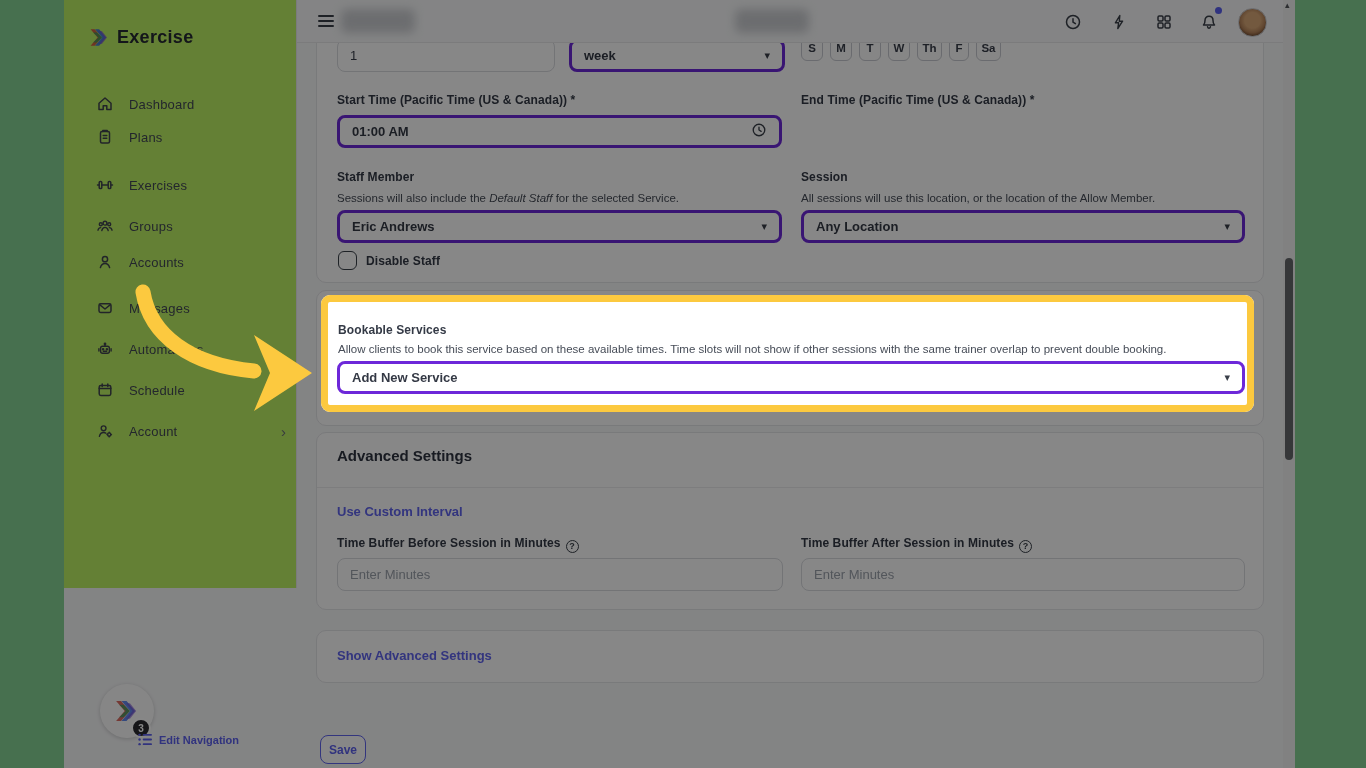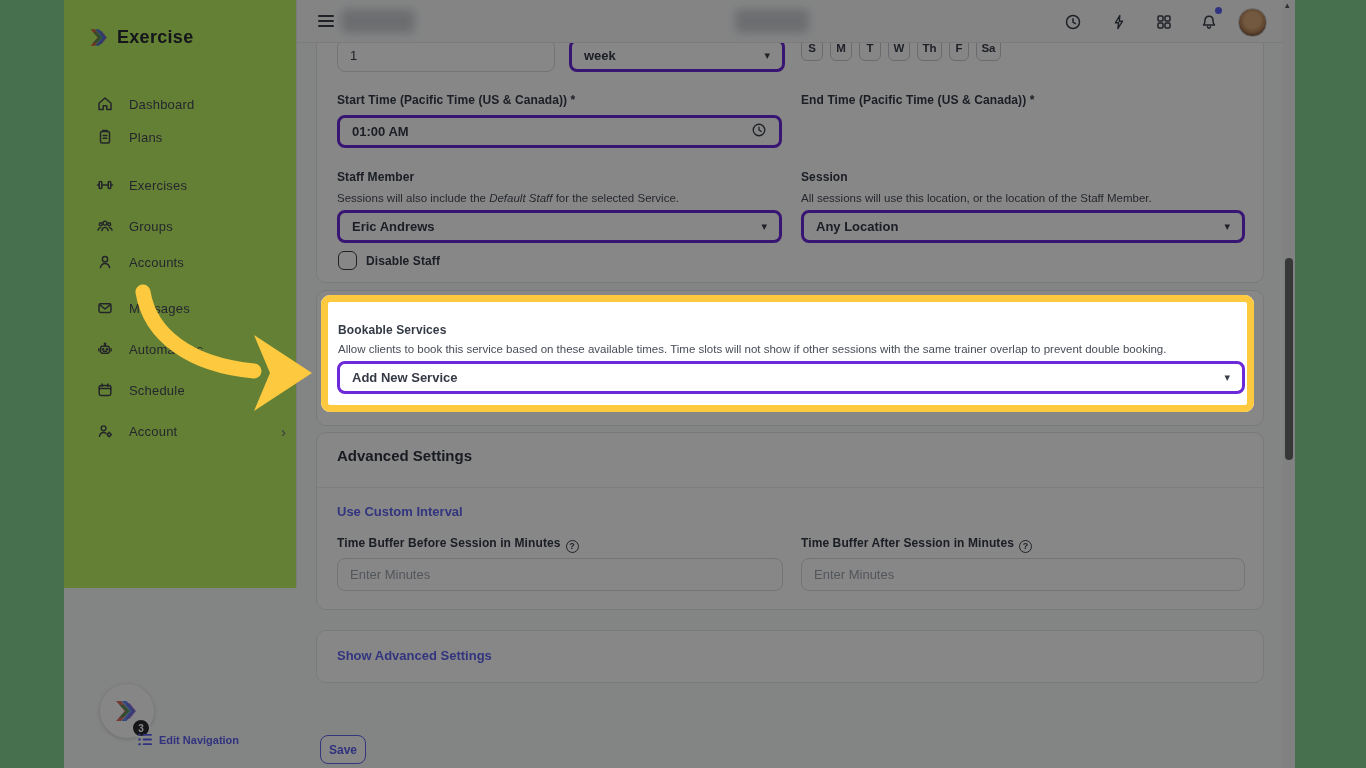--- a/index.html
+++ b/index.html
@@ -120,21 +120,21 @@
         <span>Sessions will also include the </span><i>Default Staff</i><span> for the selected Service.</span>
       </div>
       <div class="field" style="left:20px;top:191px;width:445px;">
         <span class="val">Eric Andrews</span>
         <span class="caret">▾</span>
       </div>
       <div class="checkbox" style="left:21px;top:232px;"></div>
       <div class="lbl" style="left:49px;top:235px;">Disable Staff</div>
 
       <div class="lbl" style="left:484px;top:151px;">Session</div>
-      <div class="desc" style="left:484px;top:173px;">All sessions will use this location, or the location of the Staff Member.</div>
+      <div class="desc" style="left:484px;top:173px;">All sessions will use this location, or the location of the Allow Member.</div>
       <div class="field" style="left:484px;top:191px;width:444px;">
         <span class="val">Any Location</span>
         <span class="caret">▾</span>
       </div>
     </div>
 
     <div class="card" style="left:252px;top:290px;width:948px;height:136px;">
       <div class="lbl" style="left:21px;top:32px;">Bookable Services</div>
       <div class="desc" style="left:21px;top:52px;width:910px;">Allow clients to book this service based on these available times. Time slots will not show if other sessions with the same trainer overlap to prevent double booking.</div>
       <div class="field" style="left:20px;top:70px;width:908px;">

